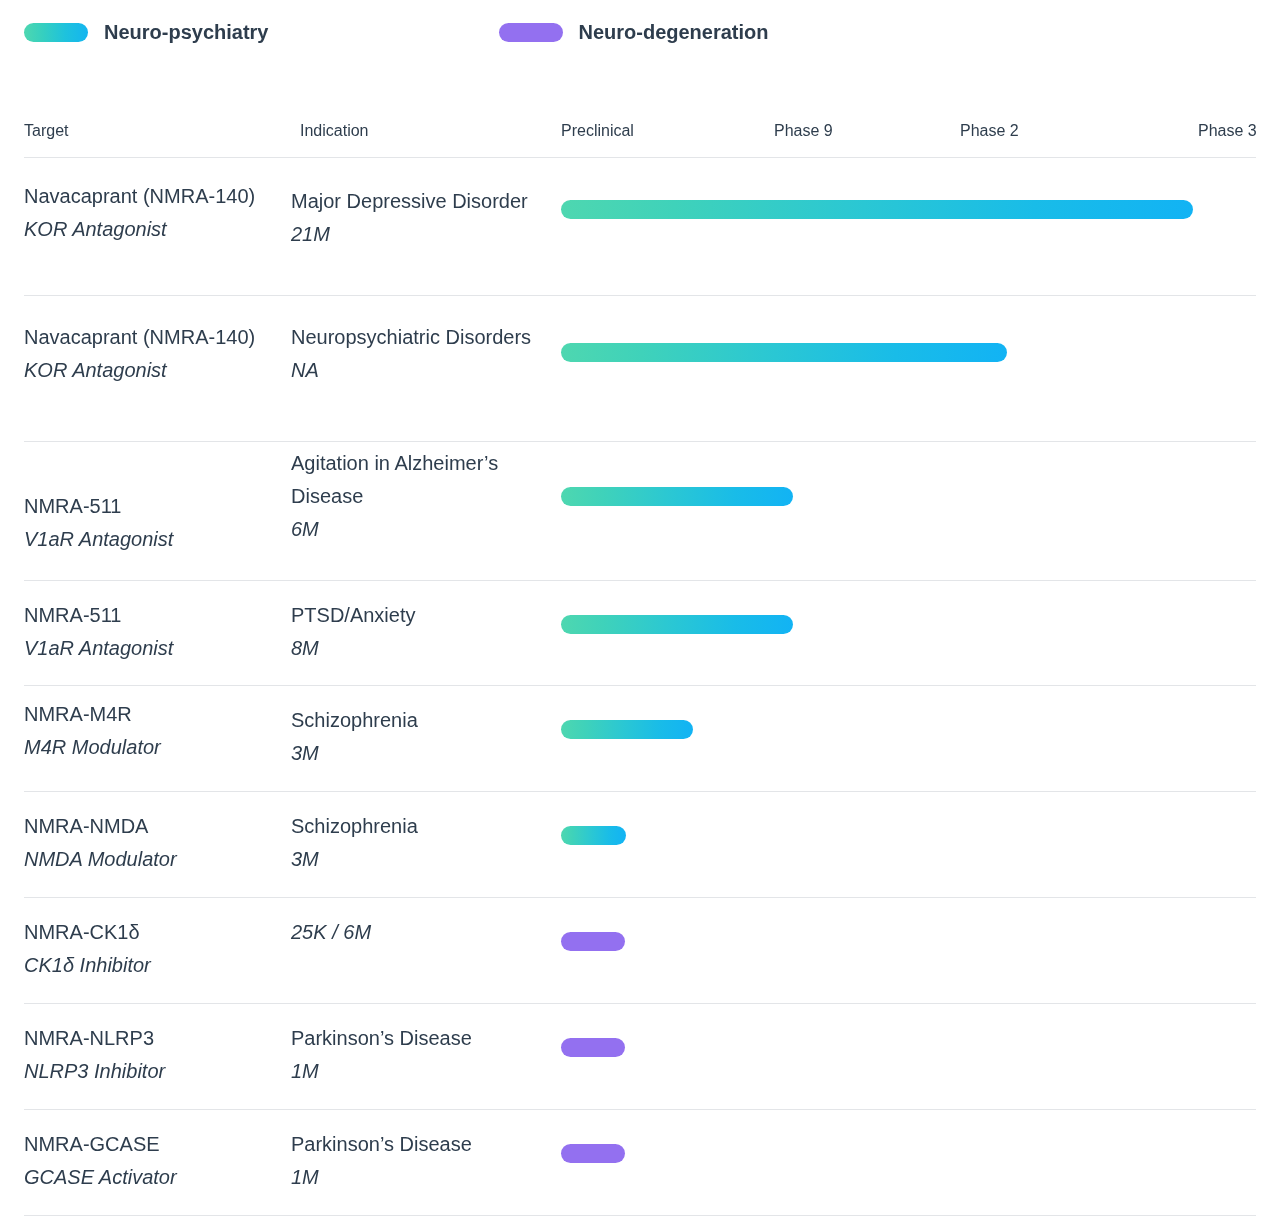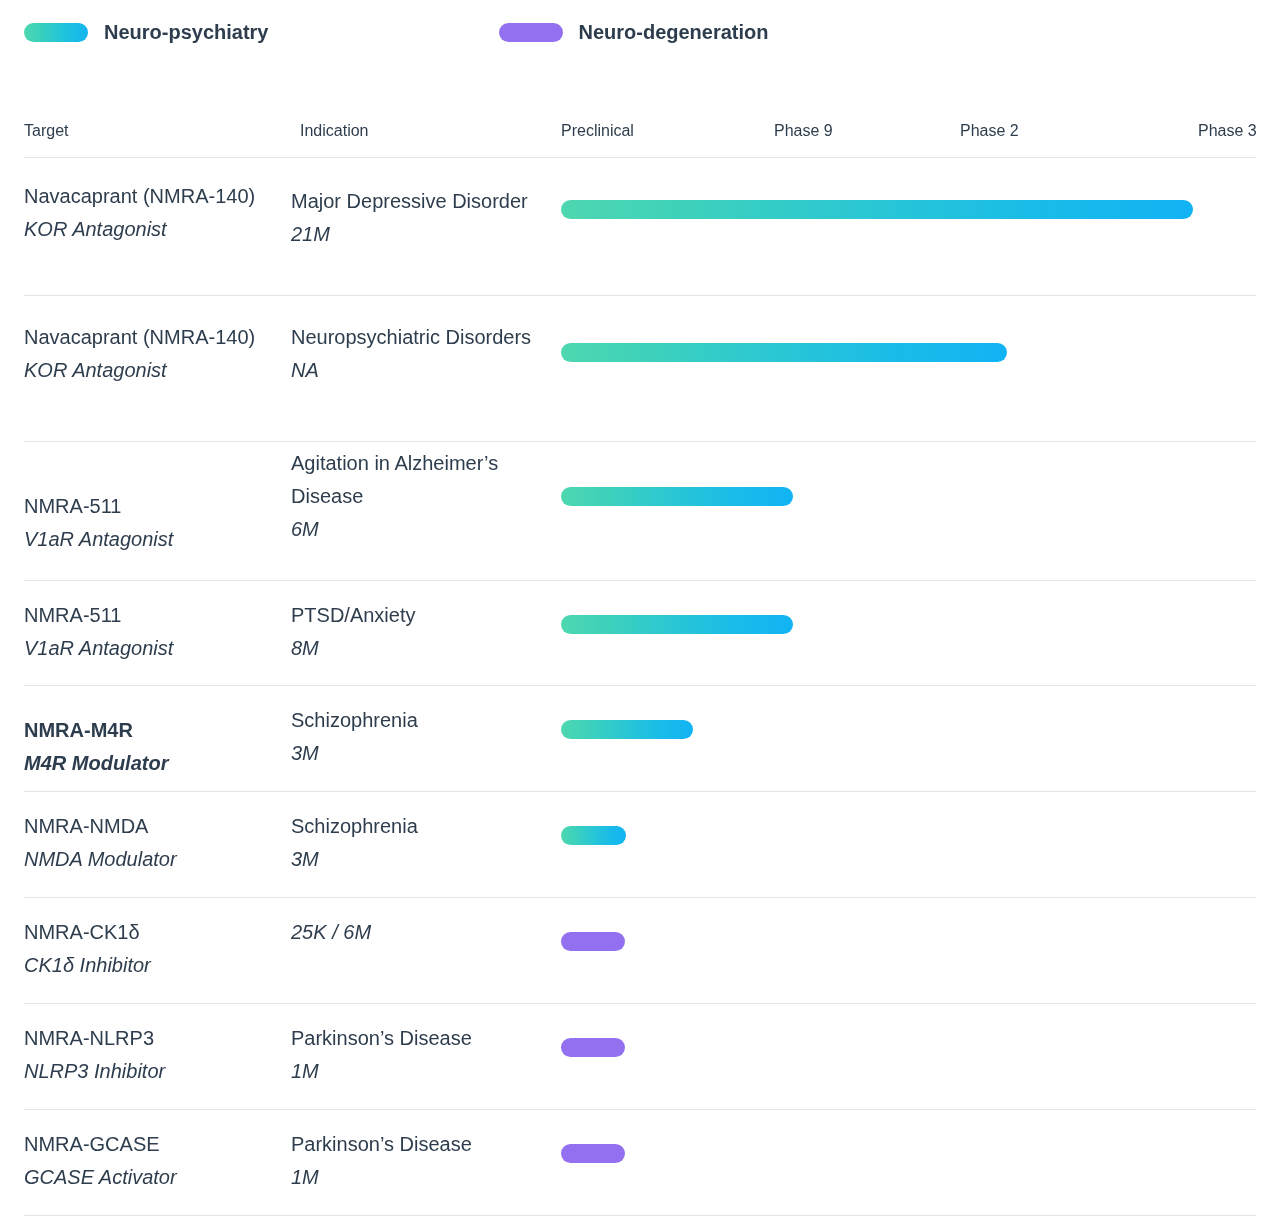--- a/index.html
+++ b/index.html
@@ -193,21 +193,21 @@
     <div class="cell-indication" style="top:18px;">
       <span class="name">PTSD/Anxiety</span>
       <span class="sub">8M</span>
     </div>
     <div class="bar-track">
       <div class="bar neuro-psych" style="width:232px; top:34px;"></div>
     </div>
   </div>
 
   <div class="row data-row" style="height:106px;">
-    <div class="cell-target" style="top:28px;font-weight:bold;">
+    <div class="cell-target" style="top:12px;">
       <span class="name">NMRA-M4R</span>
       <span class="sub">M4R Modulator</span>
     </div>
     <div class="cell-indication" style="top:18px;">
       <span class="name">Schizophrenia</span>
       <span class="sub">3M</span>
     </div>
     <div class="bar-track">
       <div class="bar neuro-psych" style="width:132px; top:34px;"></div>
     </div>

